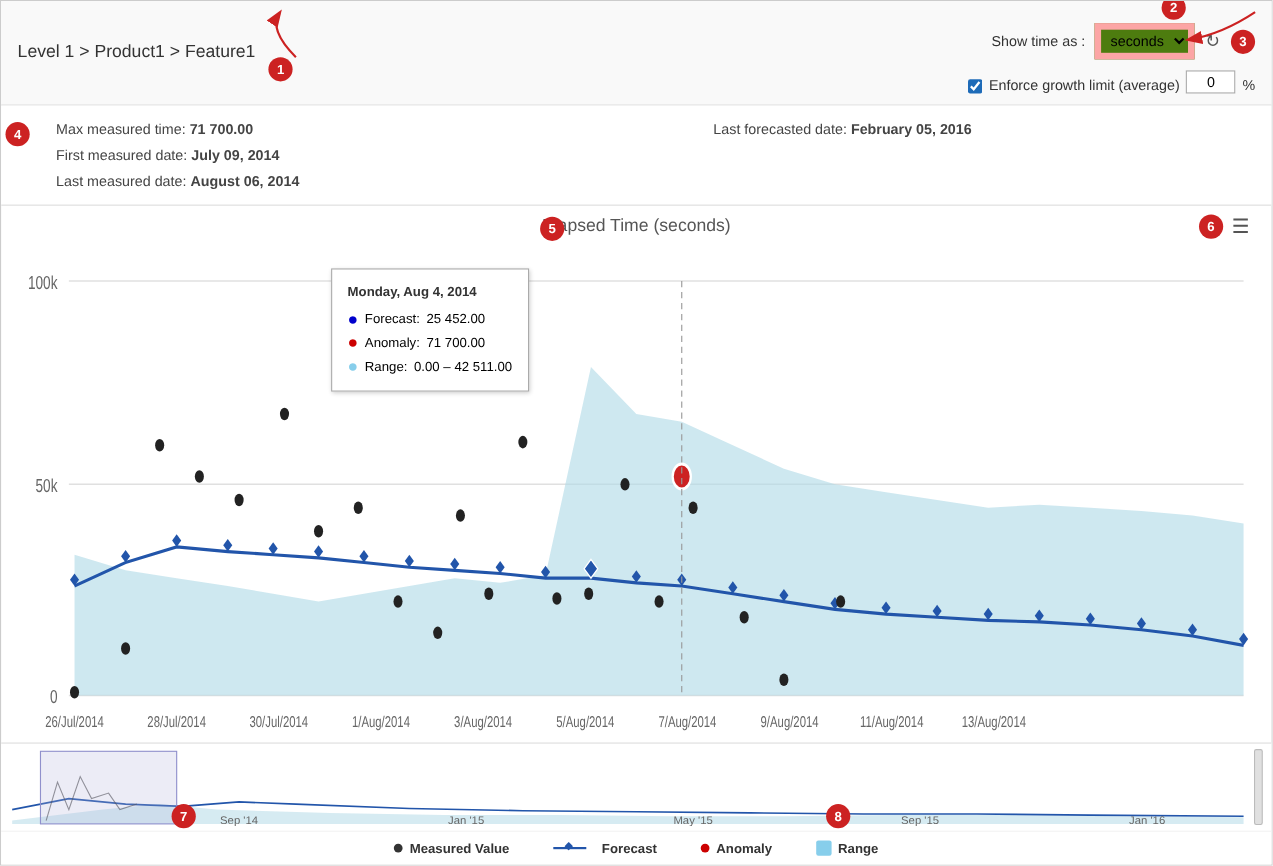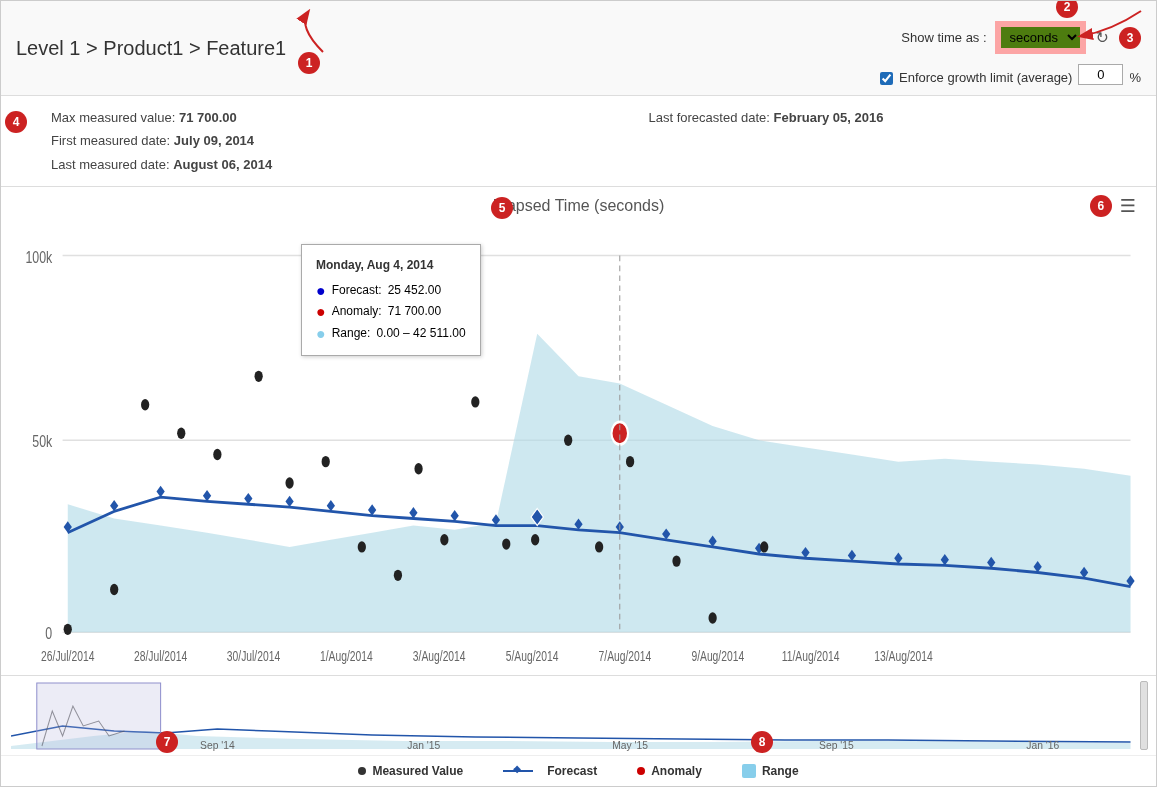--- a/index.html
+++ b/index.html
@@ -20,21 +20,21 @@
       display: flex;
       align-items: center;
       justify-content: space-between;
       padding: 10px 15px;
       border-bottom: 1px solid #ddd;
       background: #f9f9f9;
       min-height: 55px;
     }
     
     .breadcrumb-title {
-      font-size: 20px;
+      font-size: 16px;
       font-weight: normal;
       color: #333;
     }
     
     .header-right {
       display: flex;
       align-items: center;
       gap: 10px;
       flex-direction: column;
       align-items: flex-end;
@@ -317,21 +317,21 @@
       </div>
     </div>
   </div>
 
   <div class="stats-row">
 
     <span class="annotation" style="position:absolute; left:5px; margin-top:5px;">4</span>
 
     <div class="stats-left" style="padding-left:20px;">
       <div>
-        <span>Max measured value:</span>
+        <span>Max measured time:</span>
         <span class="stats-bold">71 700.00</span>
       </div>
       <div>
         <span>First measured date:</span>
         <span class="stats-bold">July 09, 2014</span>
       </div>
       <div>
         <span>Last measured date:</span>
         <span class="stats-bold">August 06, 2014</span>
       </div>

